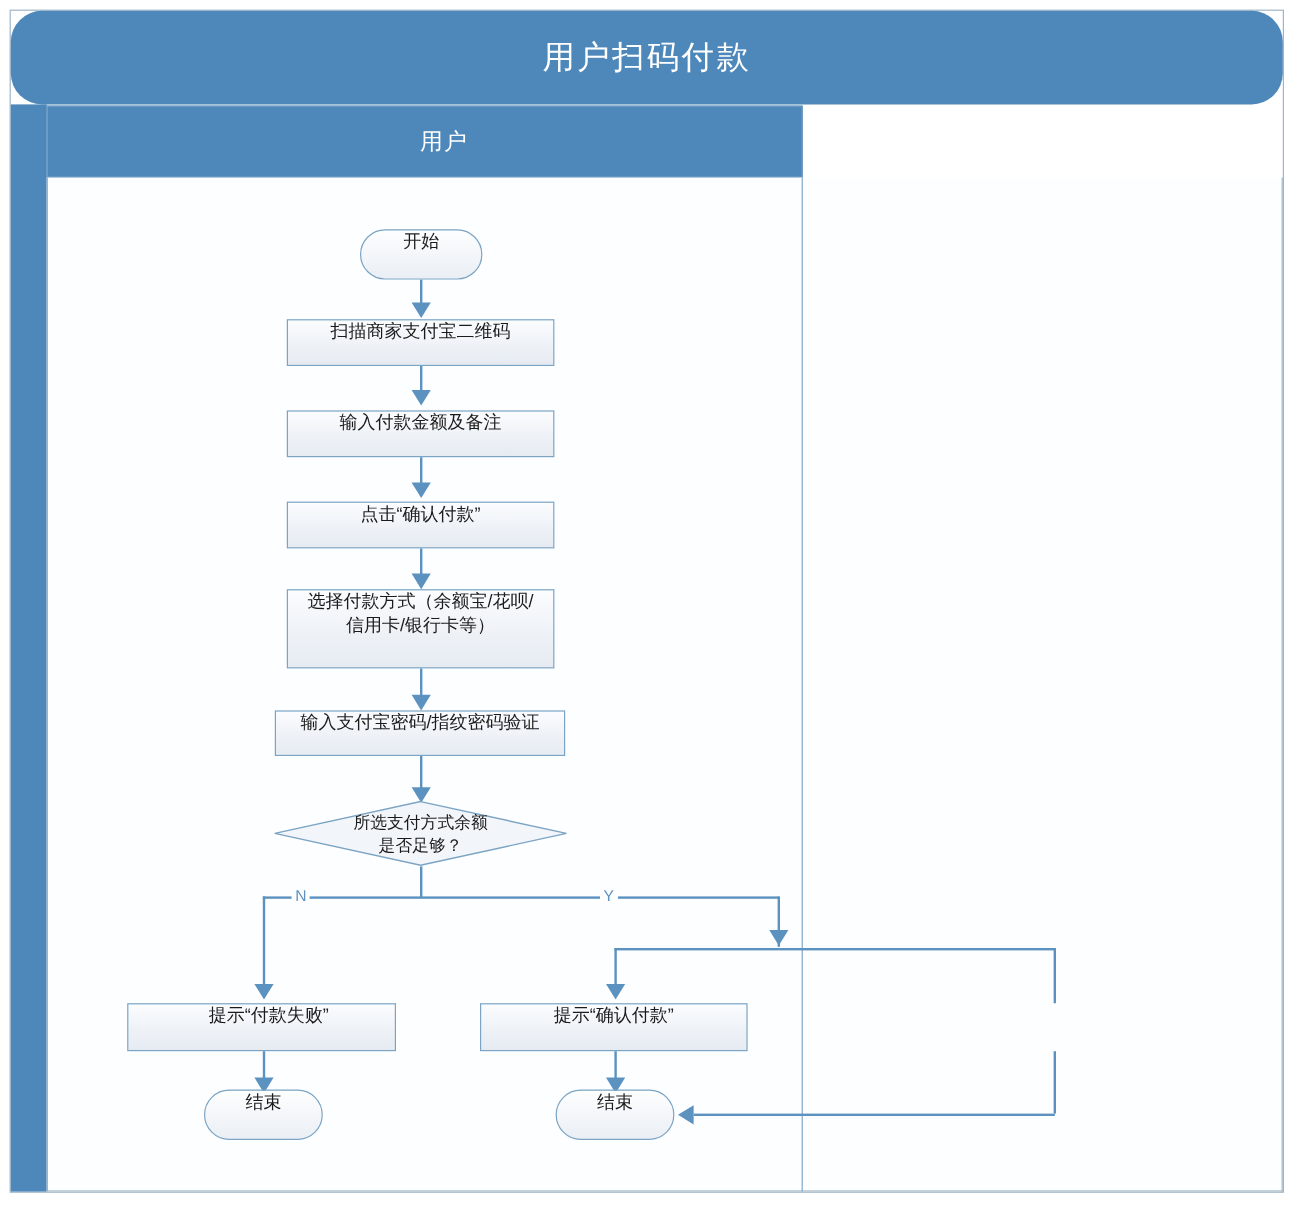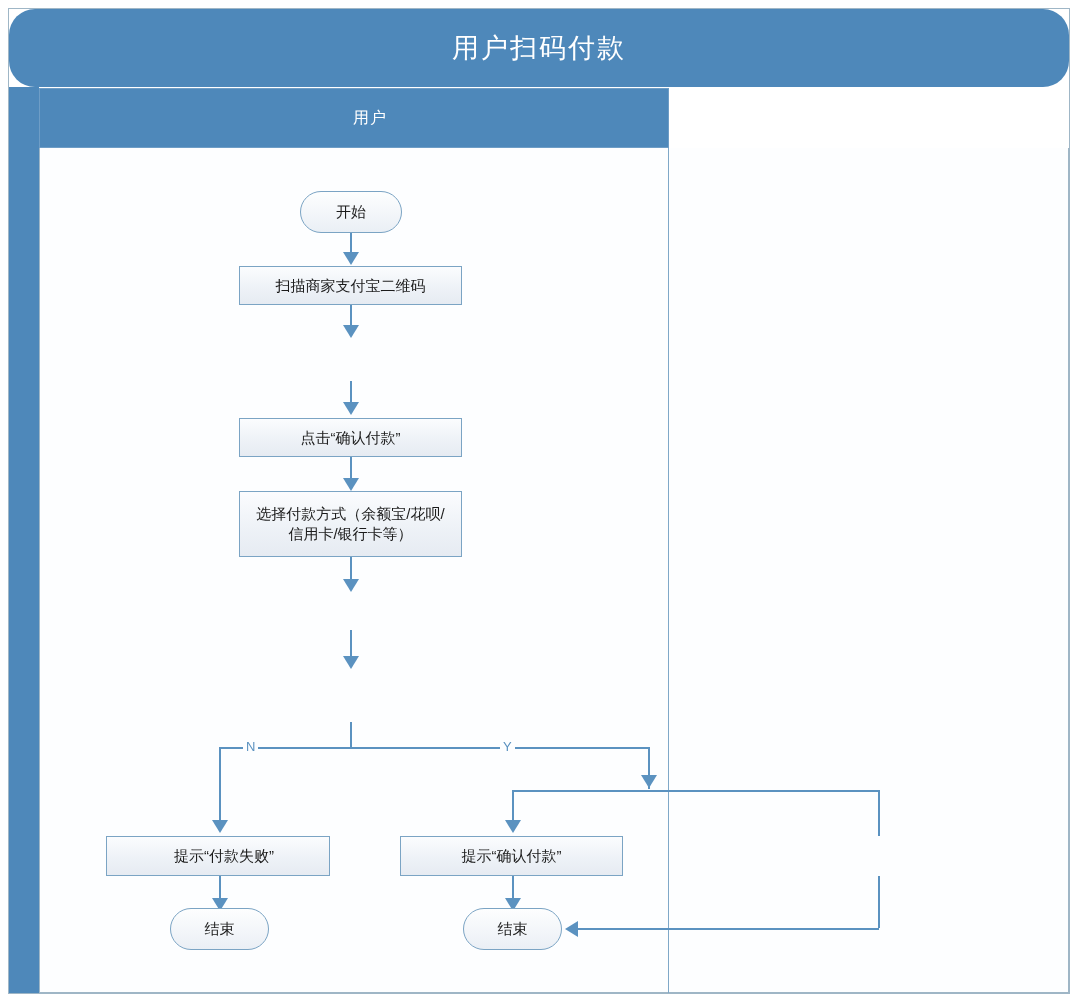--- a/index.html
+++ b/index.html
@@ -12,34 +12,34 @@
   .title-band{position:absolute;left:9px;top:9px;width:1060px;height:78px;
               background:#4e88ba;box-sizing:border-box;
               display:flex;align-items:center;justify-content:center;border-radius:26px;}
   .title-band .t{color:#ffffff;font-size:27px;letter-spacing:2px;}
 
   .leftband{position:absolute;left:9px;top:87px;width:30px;height:906px;background:#4e88ba;}
 
   .lane-head{position:absolute;top:88px;height:60px;background:#4e88ba;
              box-sizing:border-box;border:1px solid #6e9dc6;
              display:flex;align-items:center;justify-content:center;}
-  .lane-head .t{color:#ffffff;font-size:16px;letter-spacing:1px;margin-left:32px;}
+  .lane-head .t{color:#ffffff;font-size:19px;letter-spacing:1px;margin-left:32px;}
   .lane-head.user{left:39px;width:630px;}
   .lane-head.merchant{left:669px;width:400px;}
 
   .lane-body{position:absolute;top:148px;height:845px;box-sizing:border-box;
              background:#fdfeff;}
   .lane-body.user{left:39px;width:630px;border:1px solid #9fb6c6;border-top:none;border-right:none;}
   .lane-body.merchant{left:669px;width:400px;border:1px solid #9fb6c6;border-top:none;border-left:none;}
   .lane-divider{position:absolute;left:668px;top:148px;width:1px;height:845px;background:#7fa8c8;}
 
   
   .node{position:absolute;box-sizing:border-box;border:1px solid #7ba4c4;
         background:linear-gradient(180deg,#fbfcfe 0%,#eef2f7 55%,#e6ebf2 100%);
-        display:flex;align-items:center;justify-content:center;text-align:center;
+        display:flex;align-items:flex-start;justify-content:center;text-align:center;
         color:#1b1b1b;font-size:15px;line-height:20px;}
   .node.term{border-radius:21px;background:linear-gradient(180deg,#fdfefe 0%,#f2f5f9 60%,#eaeff5 100%);}
   .node .lbl{padding:0 6px;white-space:pre-line;}
 
   
   .diamond{position:absolute;}
   .diamond svg{display:block;}
   .diamond .dtext{position:absolute;left:0;top:0;width:100%;height:100%;
        display:flex;align-items:center;justify-content:center;text-align:center;
        font-size:14px;line-height:19px;color:#1b1b1b;white-space:pre-line;}
@@ -124,31 +124,44 @@
   <div class="arrow left" style="left:565px;top:921px;"></div>
 
   <div class="node term" style="left:300px;top:191px;width:102px;height:42px;">
     <span class="lbl">开始</span>
   </div>
 
   <div class="node" style="left:239px;top:266px;width:223px;height:39px;">
     <span class="lbl">扫描商家支付宝二维码</span>
   </div>
 
+  <div class="node" style="left:239px;top:342px;width:223px;height:39px;">
+    <span class="lbl">输入付款金额及备注</span>
+  </div>
 
   <div class="node" style="left:239px;top:491px;width:223px;height:66px;">
     <span class="lbl">选择付款方式（余额宝/花呗/
 信用卡/银行卡等）</span>
   </div>
 
   <div class="node" style="left:239px;top:418px;width:223px;height:39px;">
     <span class="lbl">点击“确认付款”</span>
   </div>
 
+  <div class="node" style="left:229px;top:592px;width:242px;height:38px;">
+    <span class="lbl">输入支付宝密码/指纹密码验证</span>
+  </div>
 
+  <div class="diamond" style="left:228px;top:667px;width:245px;height:55px;">
+    <svg width="245" height="55" viewBox="0 0 245 55">
+      <polygon points="122.5,1 244,27.5 122.5,54 1,27.5" fill="#f2f6fa" stroke="#7ba4c4" stroke-width="1.2"></polygon>
+    </svg>
+    <div class="dtext">所选支付方式余额
+是否足够？</div>
+  </div>
 
   <div class="node" style="left:106px;top:836px;width:224px;height:40px;padding-left:12px;">
     <span class="lbl">提示“付款失败”</span>
   </div>
 
   <div class="node" style="left:400px;top:836px;width:223px;height:40px;">
     <span class="lbl">提示“确认付款”</span>
   </div>
 
   <div class="node term" style="left:170px;top:908px;width:99px;height:42px;">

